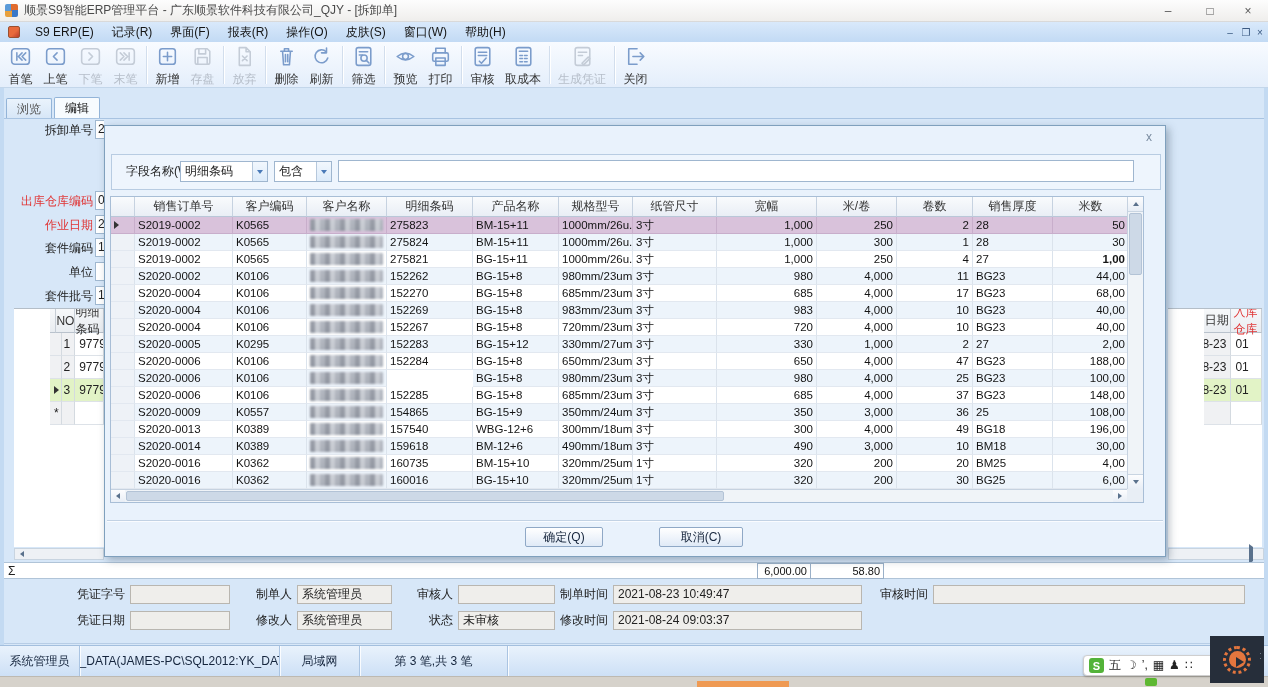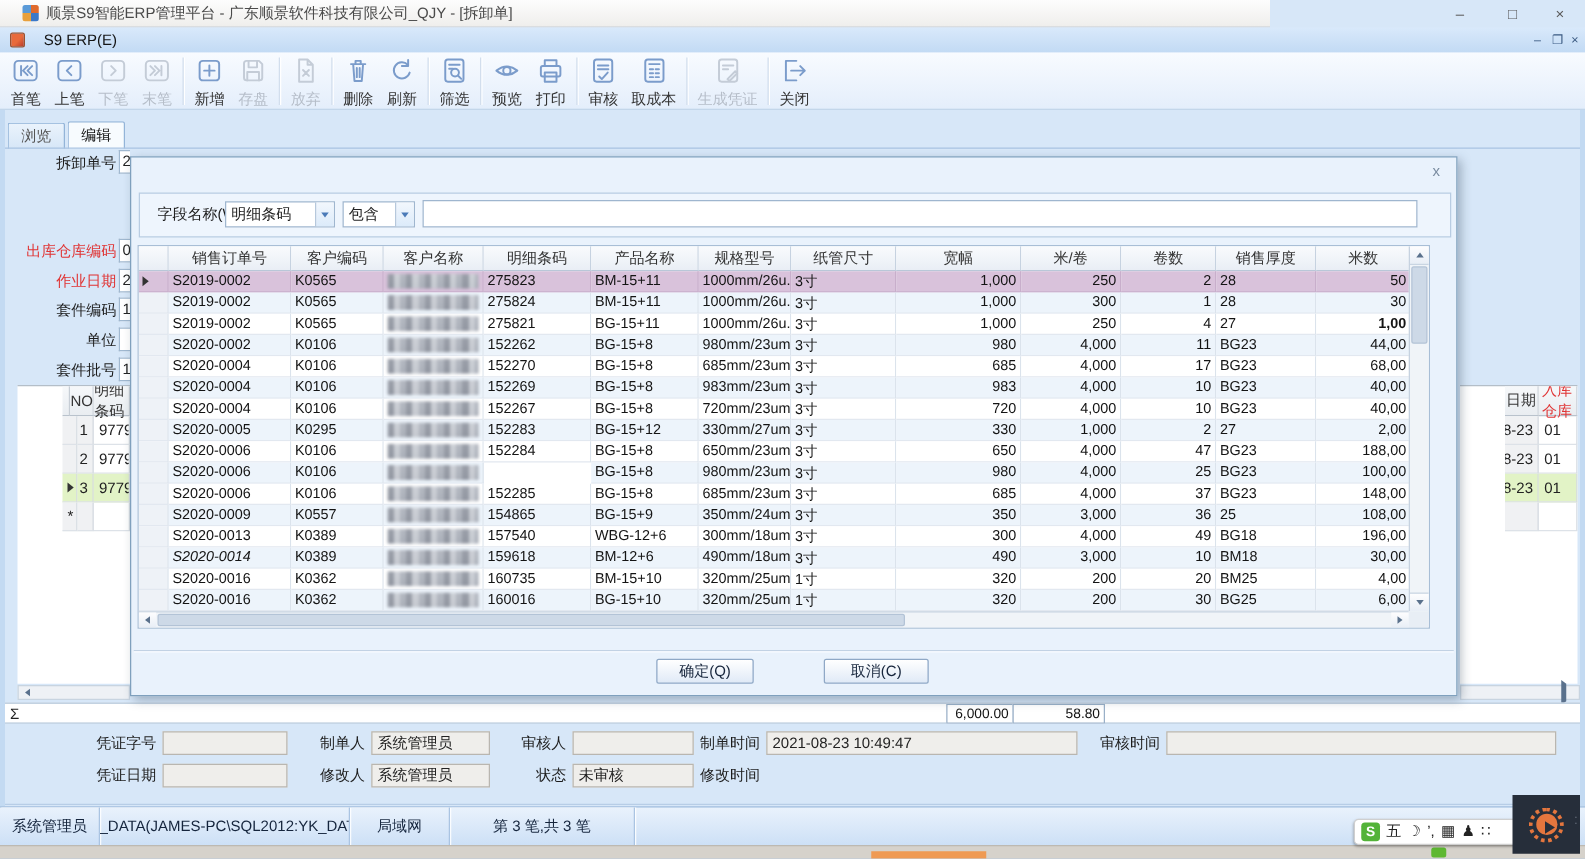--- a/index.html
+++ b/index.html
@@ -1,23 +1,23 @@
 <!DOCTYPE html>
 <html><head>
 <meta charset="utf-8">
 <style>
   html,body{margin:0;padding:0;background:#9aa4ae;}
   *{box-sizing:border-box;}
   #app{position:relative;width:1268px;height:687px;background:#d7e7f8;overflow:hidden;
        font-family:"Liberation Sans","DejaVu Sans",sans-serif;font-size:12px;color:#222;}
 
   
-  .titlebar{position:absolute;top:0;left:0;width:1016px;height:22px;
+  .titlebar{position:absolute;top:0;left:0;width:1268px;height:22px;
     background:linear-gradient(#fdfdfd,#efeeec);border-bottom:1px solid #d9d9d9;
-    display:flex;align-items:center;padding-left:18px;color:#4a4a4a;}
+    display:flex;align-items:center;padding-left:5px;color:#4a4a4a;}
   .appico{width:13px;height:13px;margin-right:6px;border-radius:2px;
     background:conic-gradient(#e06a2c 0 25%,#3a78c8 0 50%,#e8a03c 0 75%,#5a9ad8 0);}
   .wctl{position:absolute;top:0;height:22px;width:32px;display:flex;align-items:center;justify-content:center;
     color:#5a5a5a;font-size:12px;}
 
   
   .menubar{position:absolute;top:22px;left:0;width:1268px;height:20px;
     background:linear-gradient(#d9e9fb,#c2daf4);display:flex;align-items:center;padding-left:4px;color:#141414;}
   .mico{width:12px;height:12px;border-radius:2px;margin:0 6px 0 4px;
     background:linear-gradient(135deg,#e86a3c 55%,#b83c2c);border:1px solid #9a5030;}
@@ -173,20 +173,29 @@
   <div class="wctl" style="left:1194px;">
       <span>□</span>
     </div>
   <div class="wctl" style="left:1232px;">
       <span>×</span>
     </div>
 
   <div class="menubar">
     <div class="mico"></div>
     <div class="mitem">S9 ERP(E)</div>
+    <div style="display:flex;height:100%;">
+        <div class="mitem">记录(R)</div>
+        <div class="mitem">界面(F)</div>
+        <div class="mitem">报表(R)</div>
+        <div class="mitem">操作(O)</div>
+        <div class="mitem">皮肤(S)</div>
+        <div class="mitem">窗口(W)</div>
+        <div class="mitem">帮助(H)</div>
+      </div>
   </div>
   <div class="mdictl" style="left:1222px;">
       <span>–</span>
     </div>
   <div class="mdictl" style="left:1238px;">
       <span>❐</span>
     </div>
   <div class="mdictl" style="left:1252px;">
       <span>×</span>
     </div>
@@ -421,20 +430,21 @@
       <div class="fbox" style="left: 609px; width: 249px; top: 6px;">2021-08-23 10:49:47</div>
       <div class="flab2" style="left: 874px; width: 50px; top: 6px;">审核时间</div>
       <div class="fbox" style="left: 929px; width: 312px; top: 6px;"></div>
       <div class="flab2" style="left: 16px; width: 105px; top: 32px;">凭证日期</div>
       <div class="fbox" style="left: 126px; width: 100px; top: 32px;"></div>
       <div class="flab2" style="left: 236px; width: 52px; top: 32px;">修改人</div>
       <div class="fbox" style="left: 293px; width: 95px; top: 32px;">系统管理员</div>
       <div class="flab2" style="left: 394px; width: 55px; top: 32px;">状态</div>
       <div class="fbox" style="left: 454px; width: 97px; top: 32px;">未审核</div>
       <div class="flab2" style="left: 556px; width: 48px; top: 32px;">修改时间</div>
+      <div class="fbox" style="left: 609px; width: 249px; top: 32px;">2021-08-24 09:03:37</div>
     </div>
 
   <div class="sbar" id="statusbar">
       <div class="sseg" style="width: 80px;">系统管理员</div>
       <div class="sseg" style="width: 200px;">YK_DATA(JAMES-PC\SQL2012:YK_DATA)</div>
       <div class="sseg" style="width: 80px;">局域网</div>
       <div class="sseg" style="width: 148px;">第 3 笔,共 3 笔</div>
     </div>
 
   <div class="taskbar"></div>
@@ -714,21 +724,21 @@
             <div class="dc" style="width: 74px;">300mm/18um...</div>
             <div class="dc" style="width: 84px;">3寸</div>
             <div class="dc r" style="width: 100px;">300</div>
             <div class="dc r" style="width: 80px;">4,000</div>
             <div class="dc r" style="width: 76px;">49</div>
             <div class="dc" style="width: 80px;">BG18</div>
             <div class="dc r" style="width: 76px;">196,00</div>
           </div>
           <div class="drow odd">
             <div class="dc" style="width: 24px; background: rgb(238, 242, 247);"></div>
-            <div class="dc" style="width: 98px; font-style: italic;">S2020-0014</div>
+            <div class="dc" style="width: 98px;">S2020-0014</div>
             <div class="dc" style="width: 74px;">K0389</div>
             <div class="dc" style="width: 80px;">
               <div class="pixel"></div>
             </div>
             <div class="dc" style="width: 86px;">159618</div>
             <div class="dc" style="width: 86px;">BM-12+6</div>
             <div class="dc" style="width: 74px;">490mm/18um...</div>
             <div class="dc" style="width: 84px;">3寸</div>
             <div class="dc r" style="width: 100px;">490</div>
             <div class="dc r" style="width: 80px;">3,000</div>

